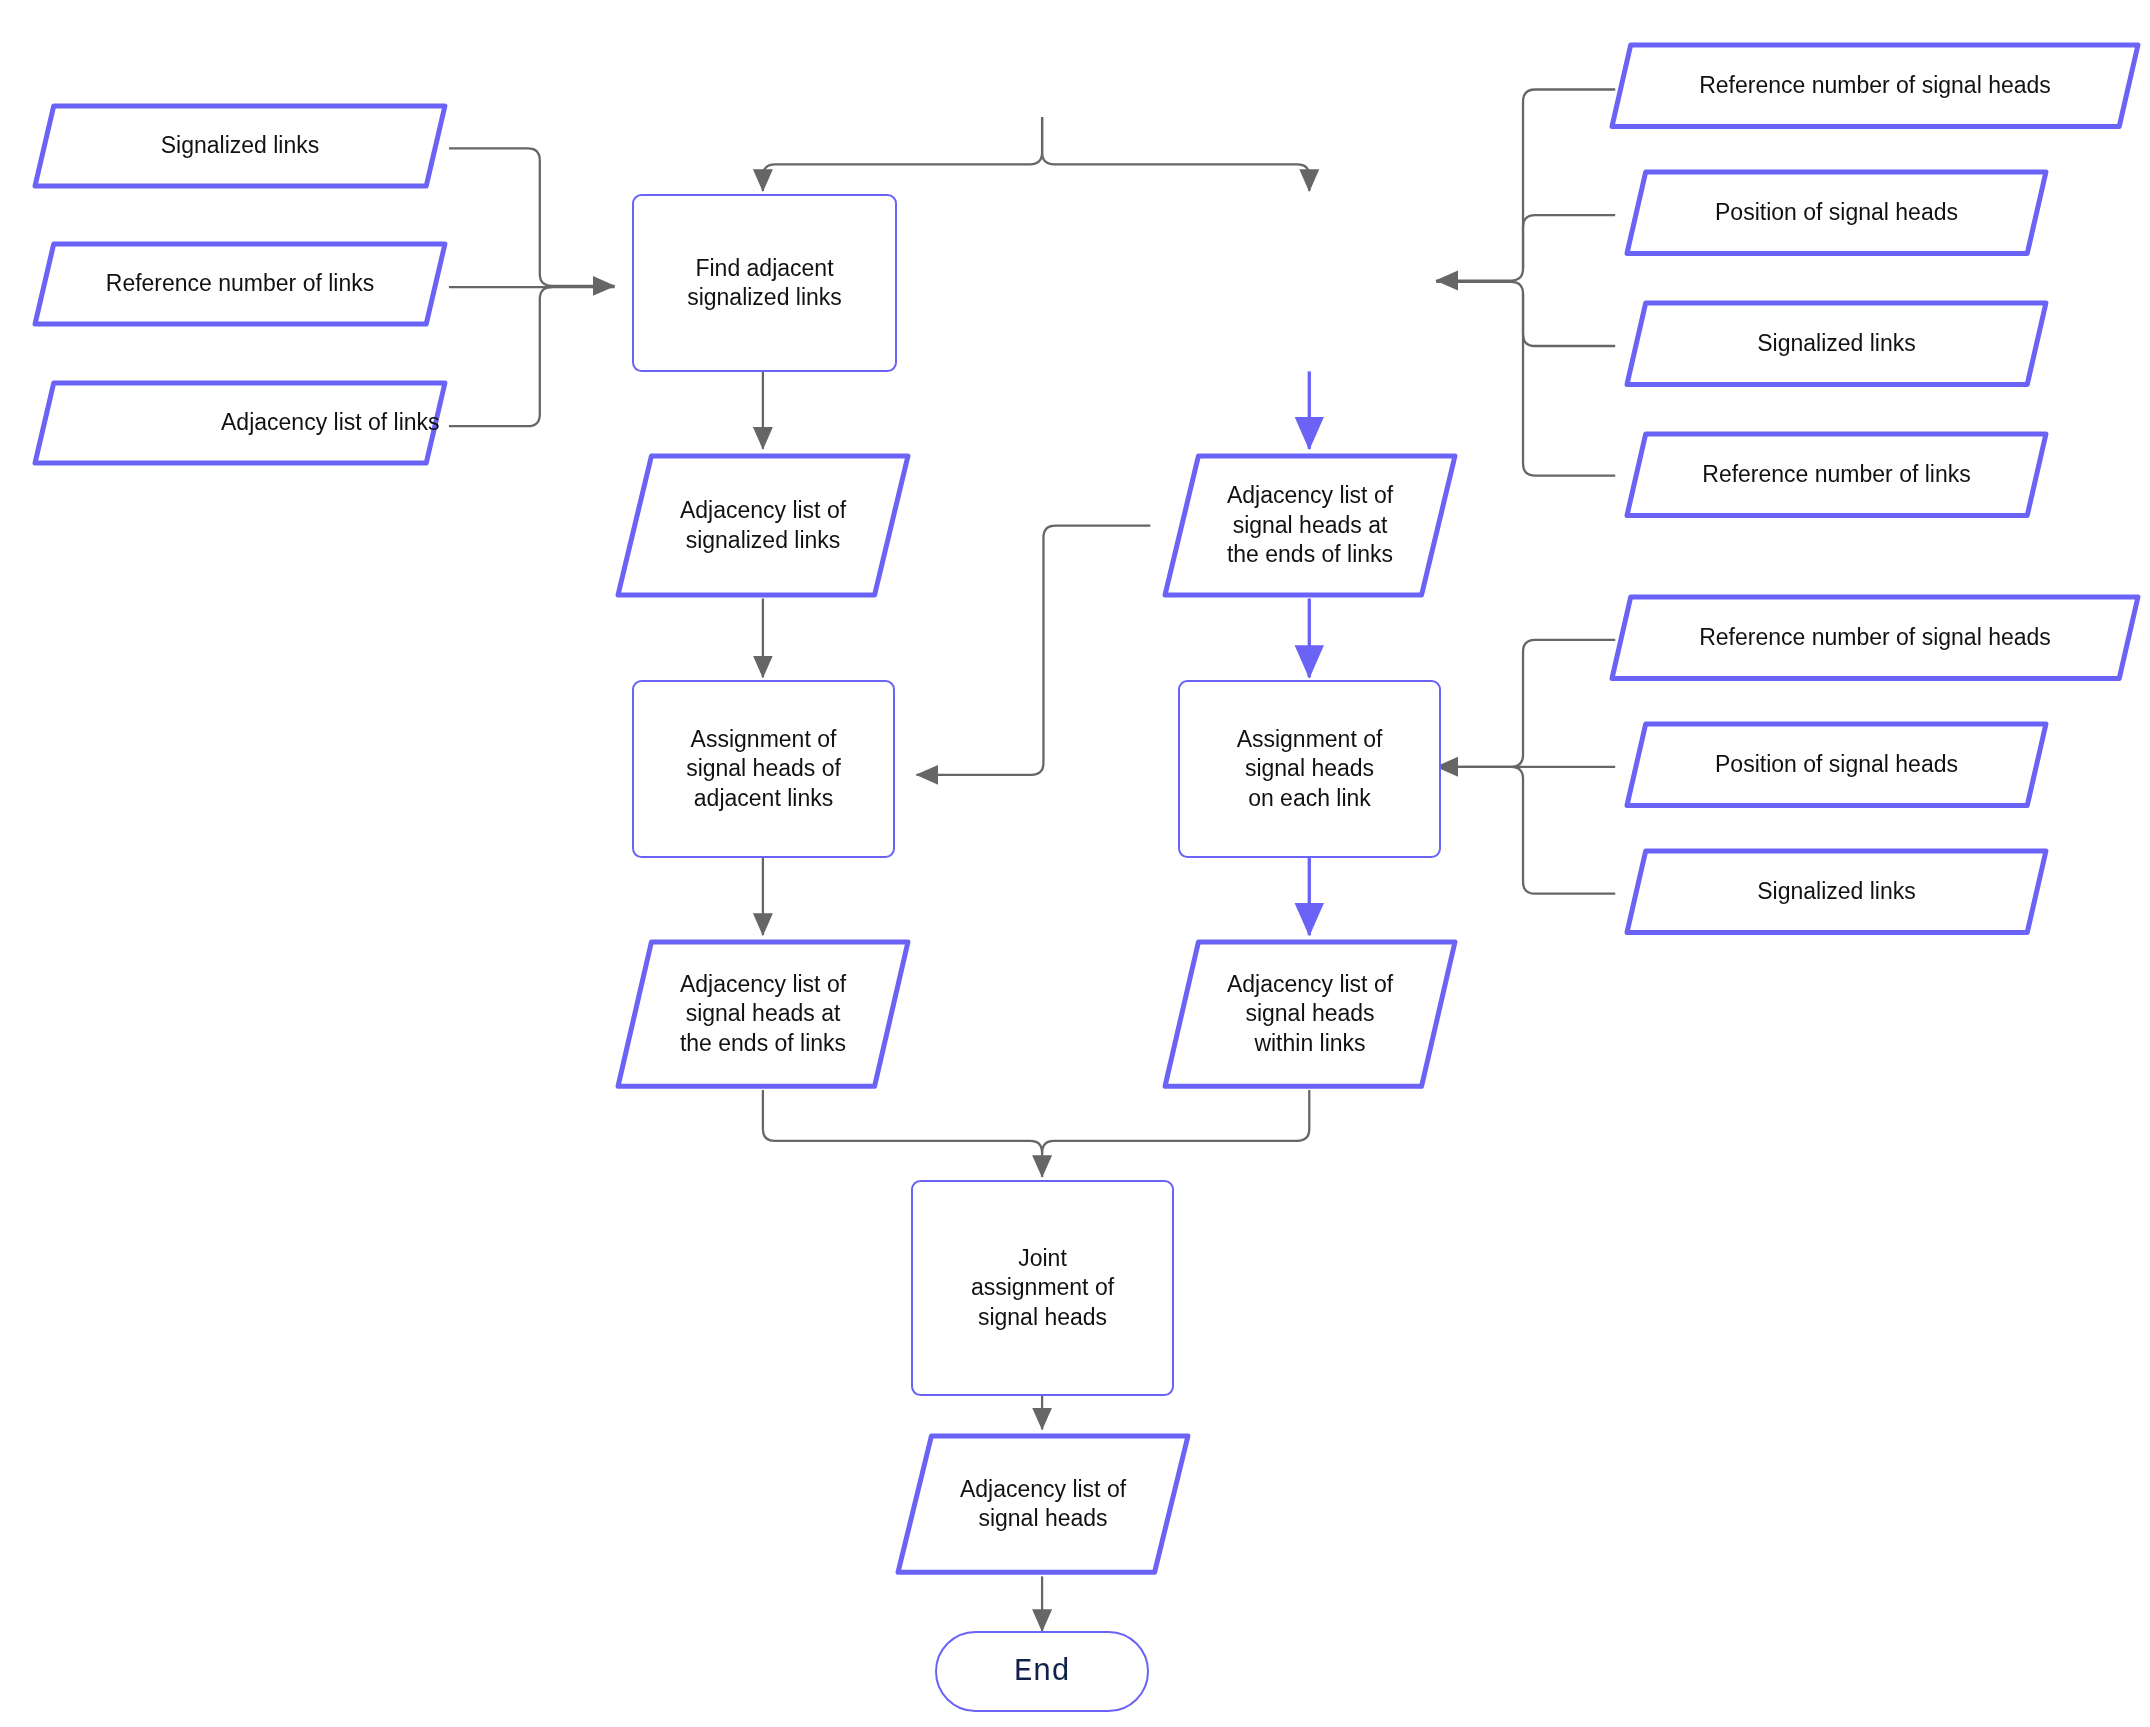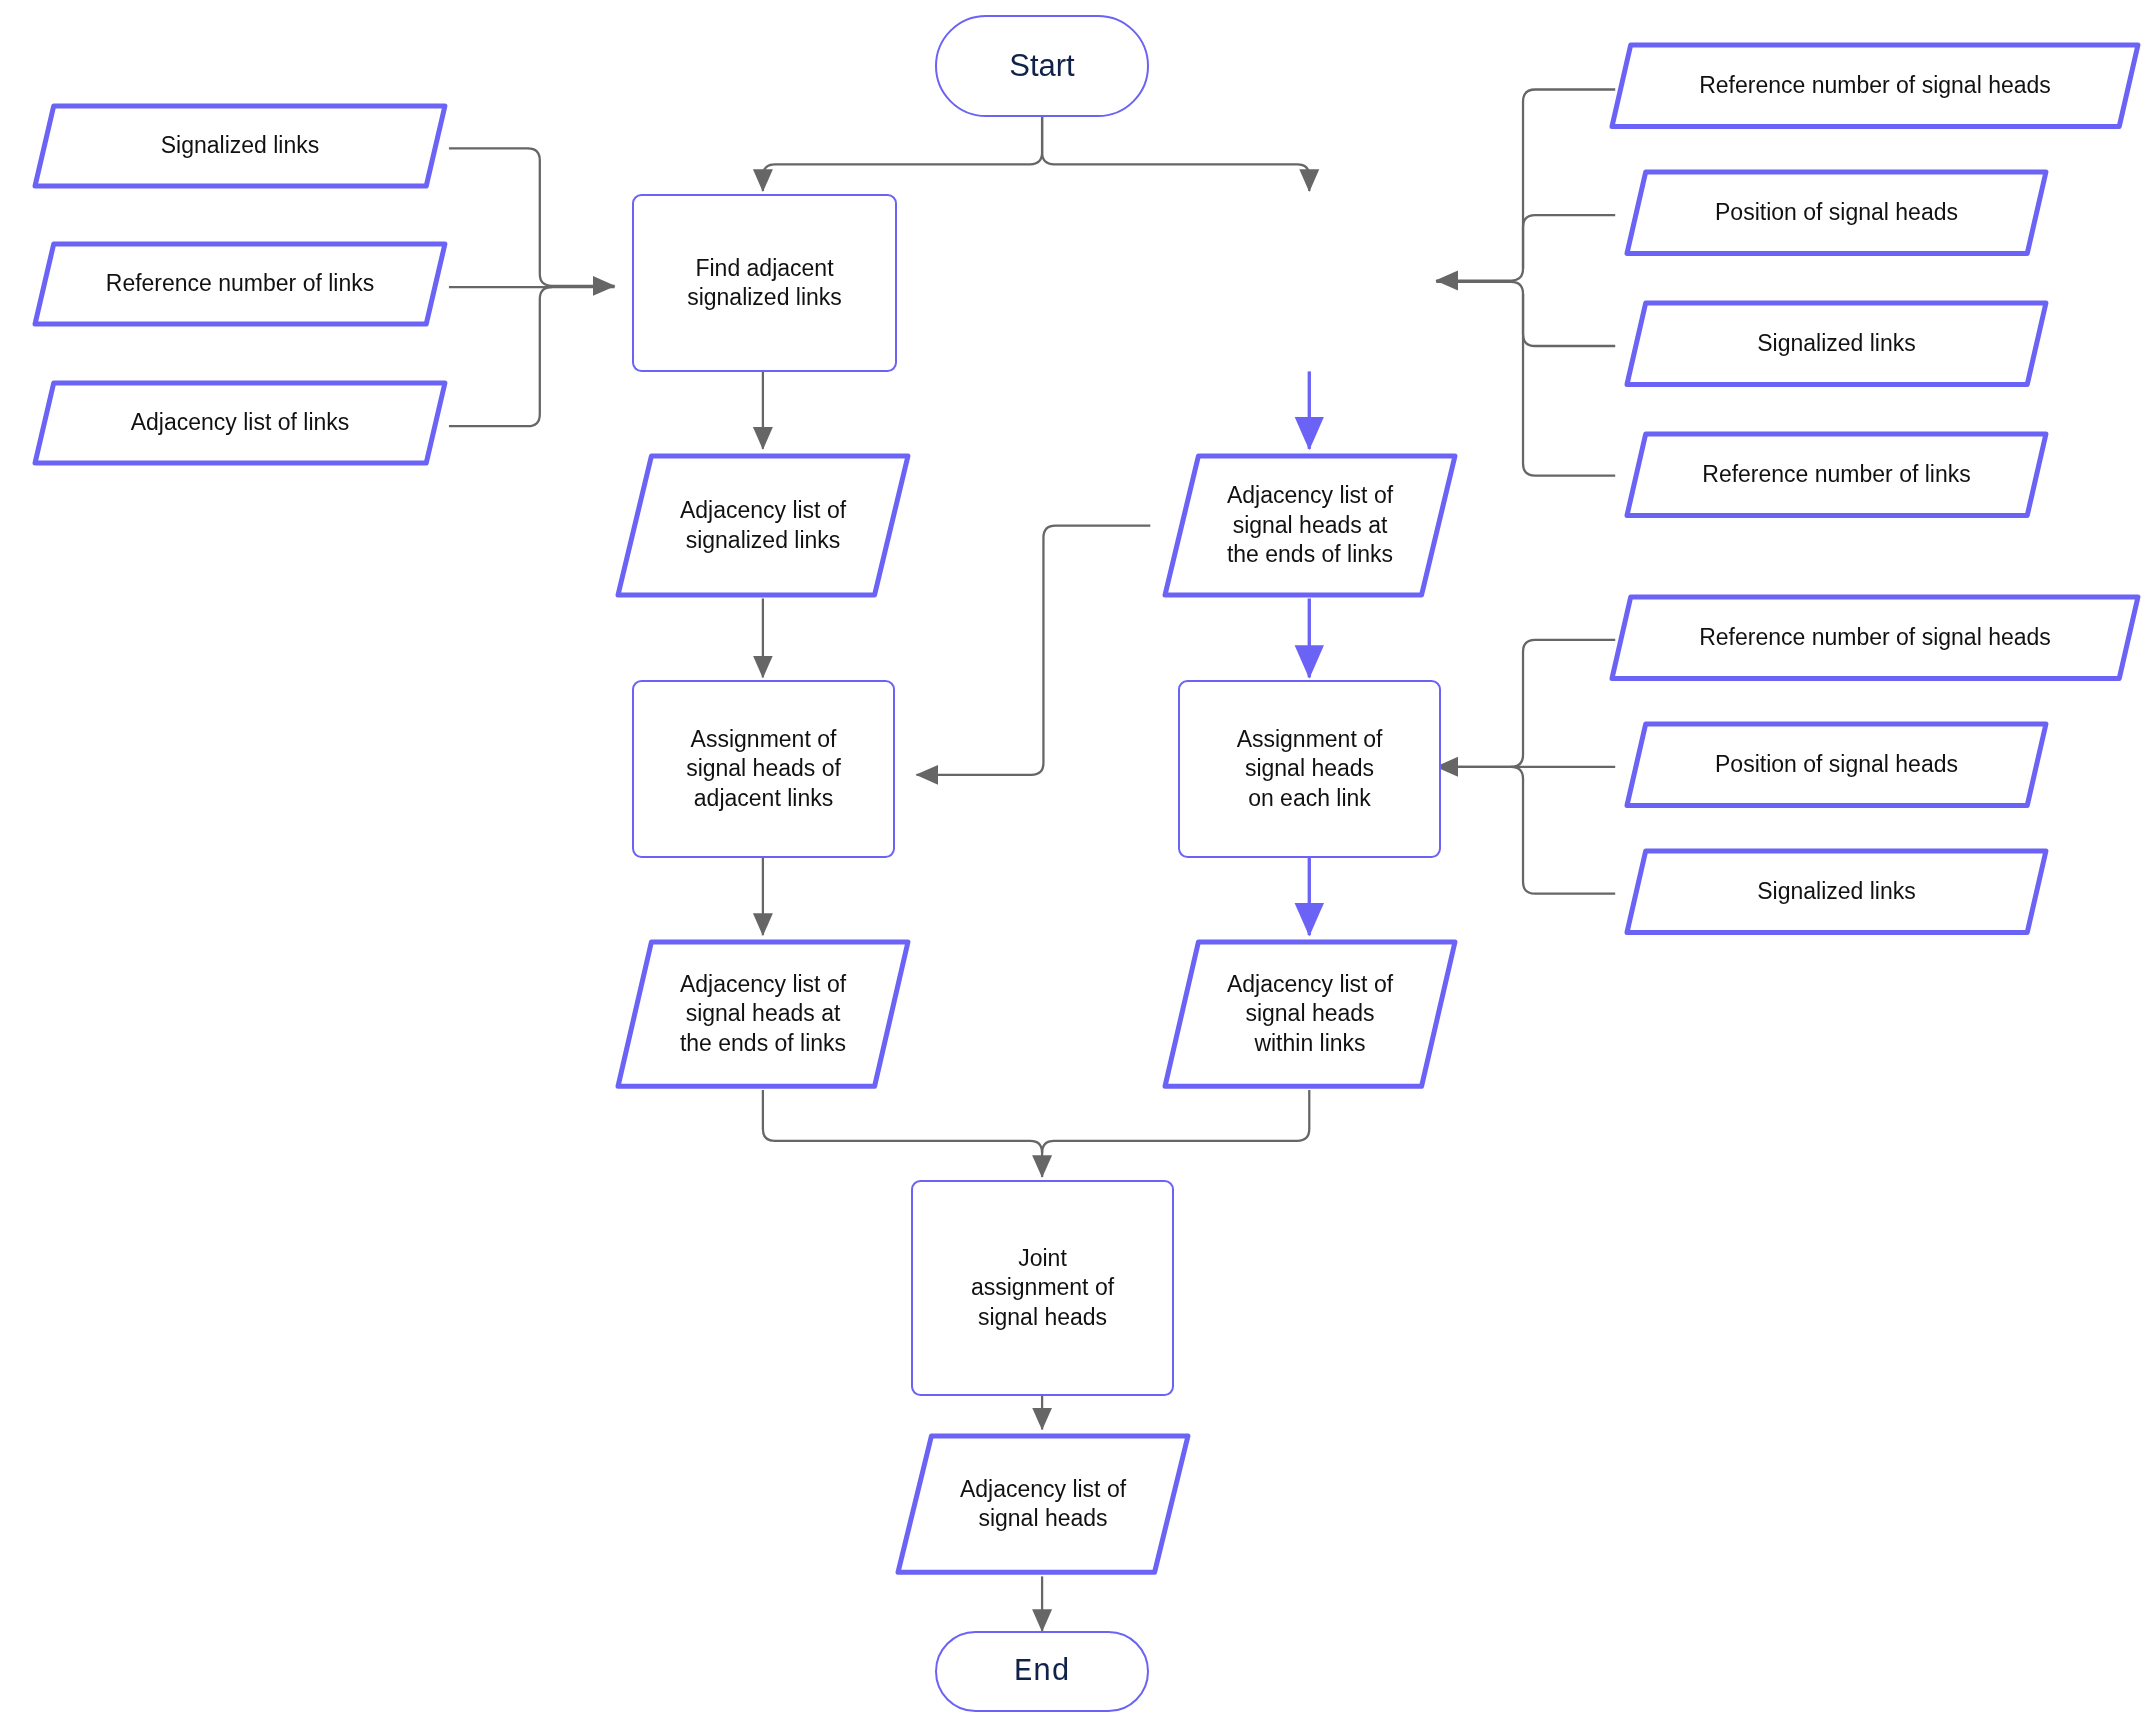--- a/index.html
+++ b/index.html
@@ -118,23 +118,20 @@
       <path d="M1560,2360 L1560,2442" marker-end="url(#arrG)"></path>
     </g>
 
     <g fill="none" stroke="#6b63f5" stroke-width="5" stroke-linejoin="round">
       <path d="M1960,556 L1960,672" marker-end="url(#arrB)"></path>
       <path d="M1960,896 L1960,1014" marker-end="url(#arrB)"></path>
       <path d="M1960,1284 L1960,1400" marker-end="url(#arrB)"></path>
     </g>
   </svg>
 
-  <div class="node term" style="left:935px; top:14.7px; width:214px; height:102px;">
-    <span class="lbl">Start</span>
-  </div>
 
   <div class="node term" style="left:935px; top:1631px; width:214px; height:81px;font-family:Liberation Mono, monospace;">
     <span class="lbl">End</span>
   </div>
 
   <div class="node proc" style="left:632px; top:194px; width:265px; height:178px;">
     <span class="lbl">Find adjacent
 signalized links</span>
   </div>
 
@@ -207,21 +204,21 @@
     <span class="lbl">Signalized links</span>
   </div>
 
   <div class="node data-node" style="left:31px; top:240px; width:418px; height:88px;">
     <svg class="skewbg" viewBox="0 0 626 132" preserveAspectRatio="none">
       <path d="M34,6 L620,6 L592,126 L6,126 Z" fill="#ffffff" stroke="#6b63f5" stroke-width="5" stroke-linejoin="round" vector-effect="non-scaling-stroke"></path>
     </svg>
     <span class="lbl">Reference number of links</span>
   </div>
 
-  <div class="node data-node" style="left:31px; top:379px; width:418px; height:88px;">
+  <div class="node data-node" style="left:31px; top:379px; width:418px; height:88px;justify-content:flex-end;">
     <svg class="skewbg" viewBox="0 0 626 132" preserveAspectRatio="none">
       <path d="M34,6 L620,6 L592,126 L6,126 Z" fill="#ffffff" stroke="#6b63f5" stroke-width="5" stroke-linejoin="round" vector-effect="non-scaling-stroke"></path>
     </svg>
     <span class="lbl">Adjacency list of links</span>
   </div>
 
   <div class="node data-node" style="left:1608px; top:41px; width:534px; height:90px;">
     <svg class="skewbg" viewBox="0 0 800 134" preserveAspectRatio="none">
       <path d="M34,6 L794,6 L766,128 L6,128 Z" fill="#ffffff" stroke="#6b63f5" stroke-width="5" stroke-linejoin="round" vector-effect="non-scaling-stroke"></path>
     </svg>

